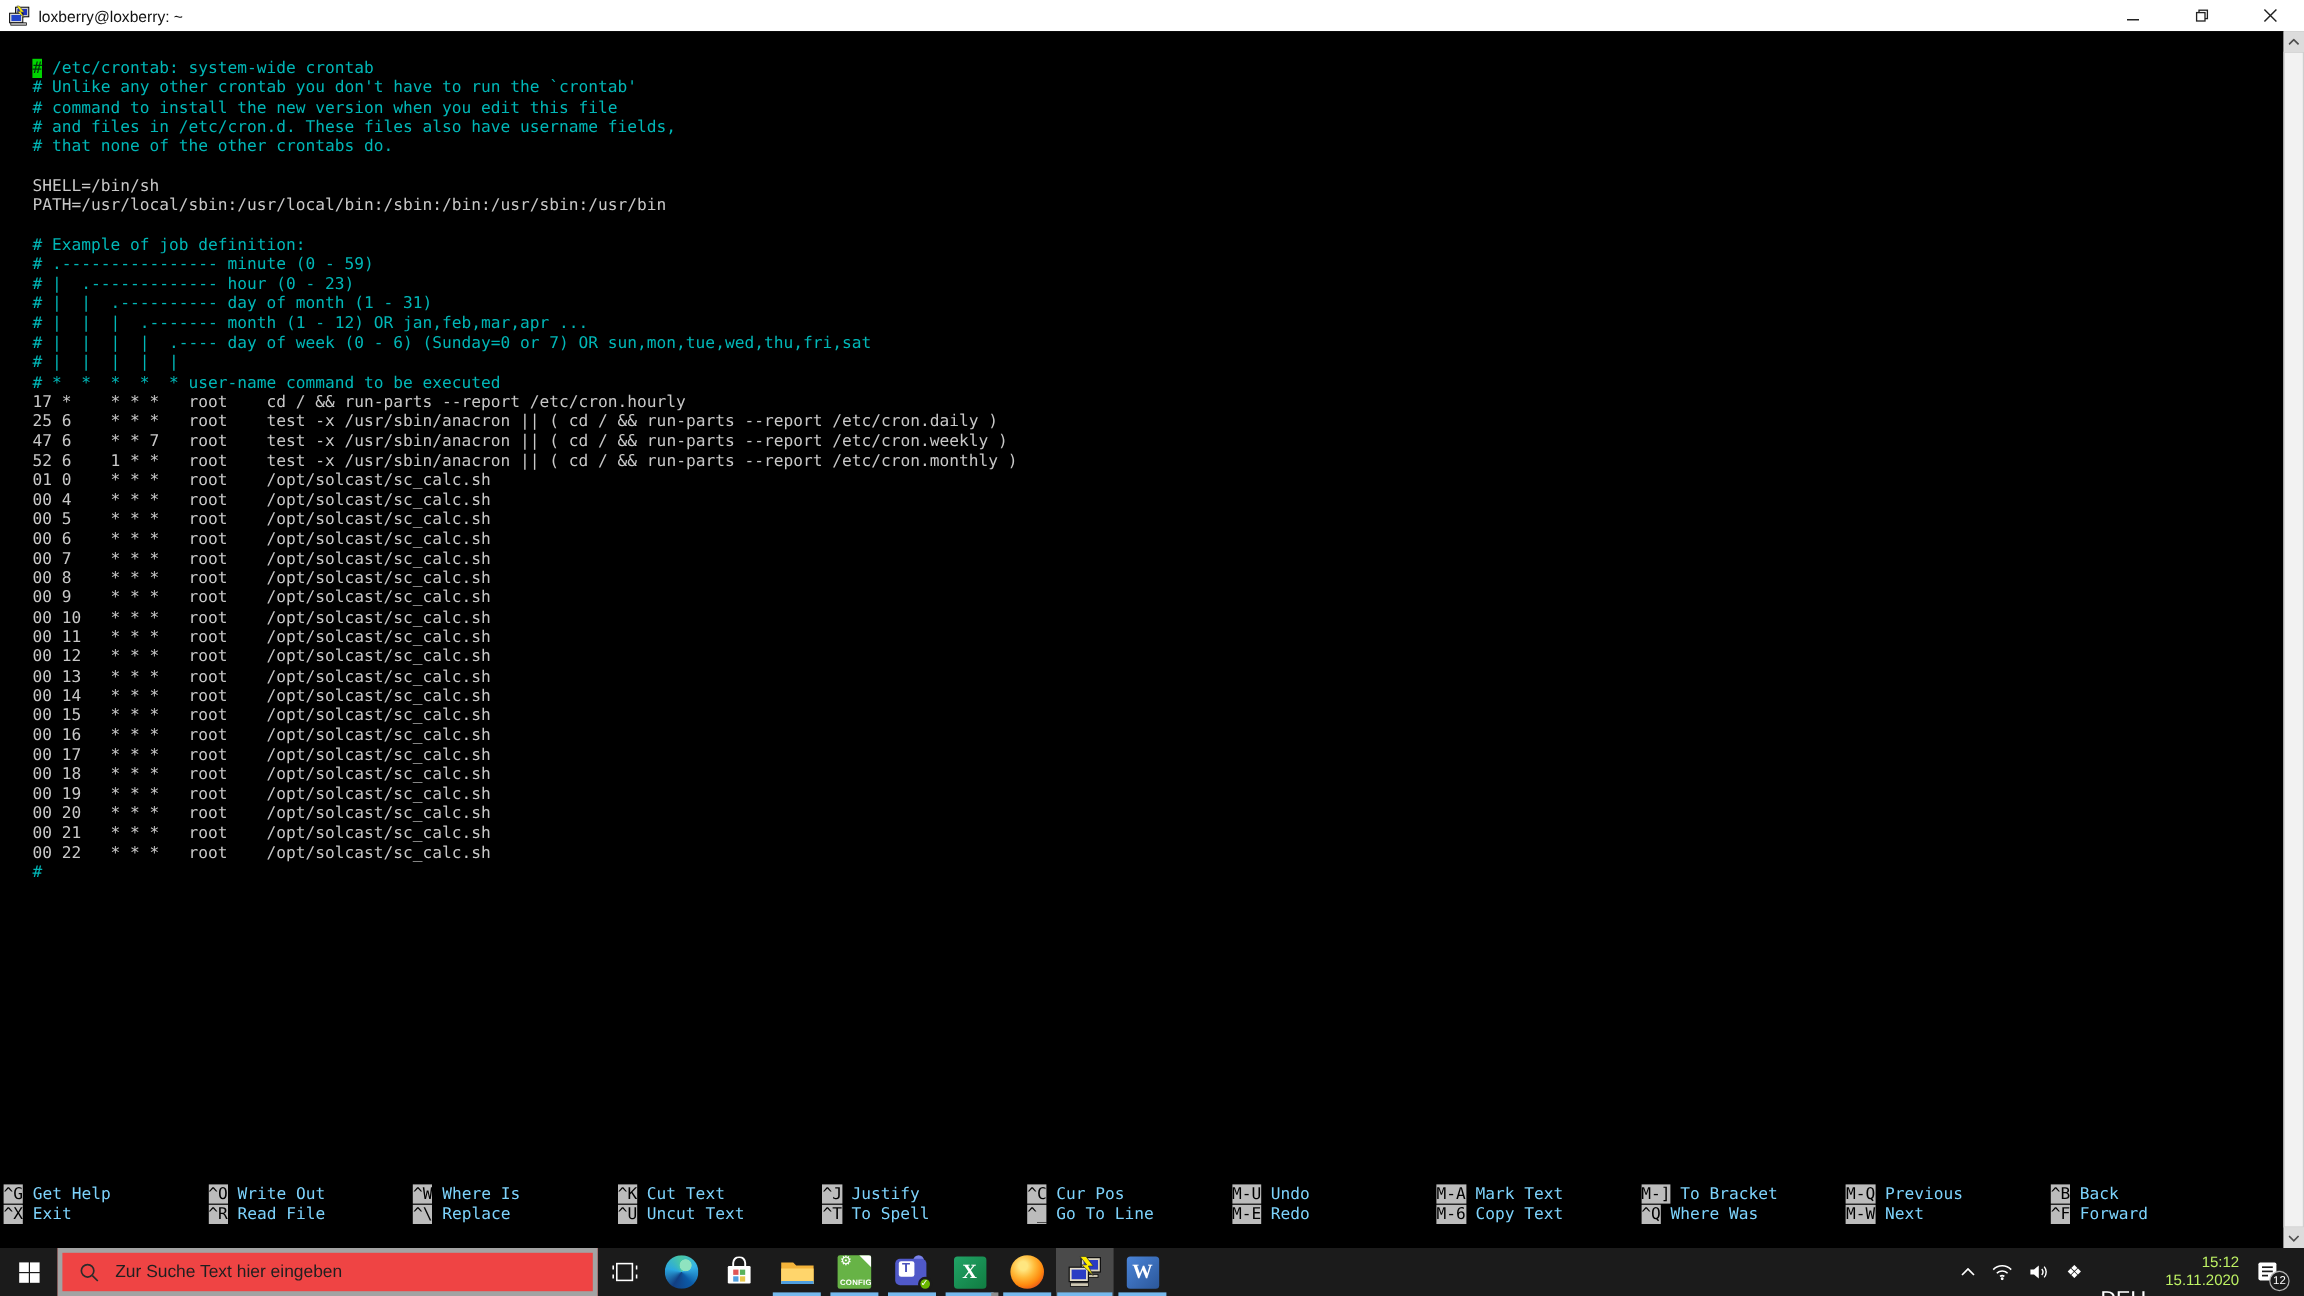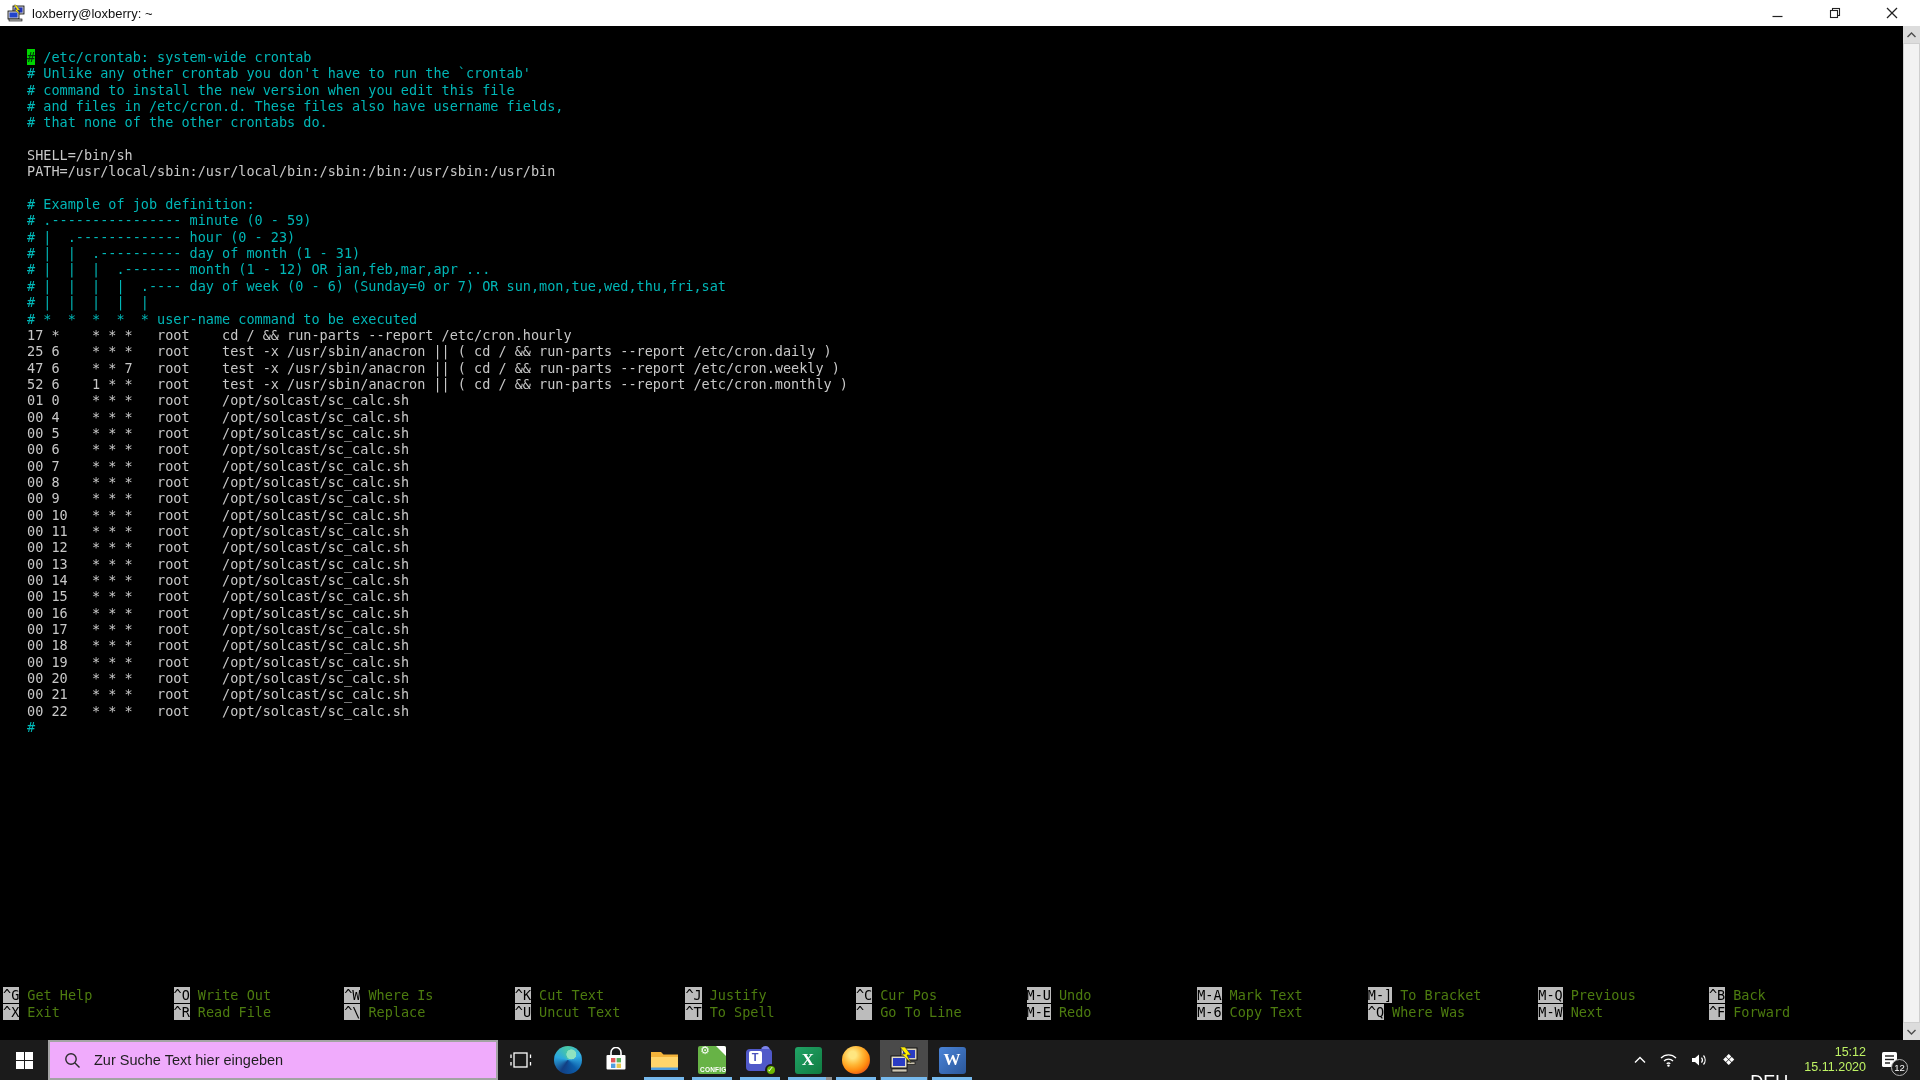--- a/index.html
+++ b/index.html
@@ -26,35 +26,35 @@
   .cy { color:#00b7b7; }
   .wh { color:#c8c8c8; }
   .cursor { background:#00d400; color:#00320a; }
   .nano-status { position:absolute; top:943px; left:0; width:1903px; height:17px; text-align:center; }
   .nano-status span { background:#bcbcbc; color:#000; white-space:pre; }
   .sc-row { position:absolute; left:3px; height:16.35px; white-space:pre; }
   .sc-row.r1 { top:961px; }
   .sc-row.r2 { top:978px; }
   .sc-cell { display:inline-block; width:170.6px; white-space:pre; vertical-align:top; }
   .sc-key { background:#bcbcbc; color:#000; }
-  .sc-label { color:#4d7c0f; margin-left:8px; }
+  .sc-label { color:#7dd3fc; margin-left:8px; }
 
   
   .vscroll { position:absolute; right:0; top:0; width:17px; height:1014px; background:#dcdcdc; }
   .vs-arrow { position:absolute; left:0; width:17px; height:17px; background:#dcdcdc; display:flex; align-items:center; justify-content:center; }
   .vs-arrow.up { top:0; } .vs-arrow.down { bottom:0; }
   .vs-thumb { position:absolute; left:0; top:17px; width:17px; height:980px; background:#f2f2f2; border:1px solid #cfcfcf; }
 
   
   .taskbar { position:absolute; left:0; top:1040px; width:1920px; height:40px; background:#1b1b1b; display:flex; align-items:stretch; }
   .tb-btn { height:40px; display:flex; align-items:center; justify-content:center; }
   .start { width:48px; }
   .win-grid { width:17px; height:17px; display:grid; grid-template-columns:8px 8px; grid-template-rows:8px 8px; gap:1px; }
   .win-grid i { background:#fff; }
-  .searchbox { width:450px; height:40px; background:#f0abfc; border:2px solid #a3a3a3; display:flex; align-items:center; }
+  .searchbox { width:450px; height:40px; background:#ef4444; border:4px solid #a3a3a3; display:flex; align-items:center; }
   .searchbox svg { margin-left:14px; flex:none; }
   .searchbox input { border:none; outline:none; background:transparent; font-size:14.5px; color:#1f1f1f; margin-left:13px; width:360px; font-family:"Liberation Sans", sans-serif; }
   .searchbox input::placeholder { color:#1f1f1f; opacity:1; }
   .taskview { width:46px; }
   .apps { display:flex; }
   .app-slot { position:relative; width:48px; height:40px; display:flex; align-items:center; justify-content:center; }
   .app-slot.active { background:#4a4a4a; }
   .runline { position:absolute; bottom:0; left:4px; right:4px; height:3px; background:#76b9ed; }
   .app-slot.active .runline { left:1px; right:1px; }
   .multiwin { position:absolute; bottom:0; right:0px; width:6px; height:3px; background:#8f8f8f; }

